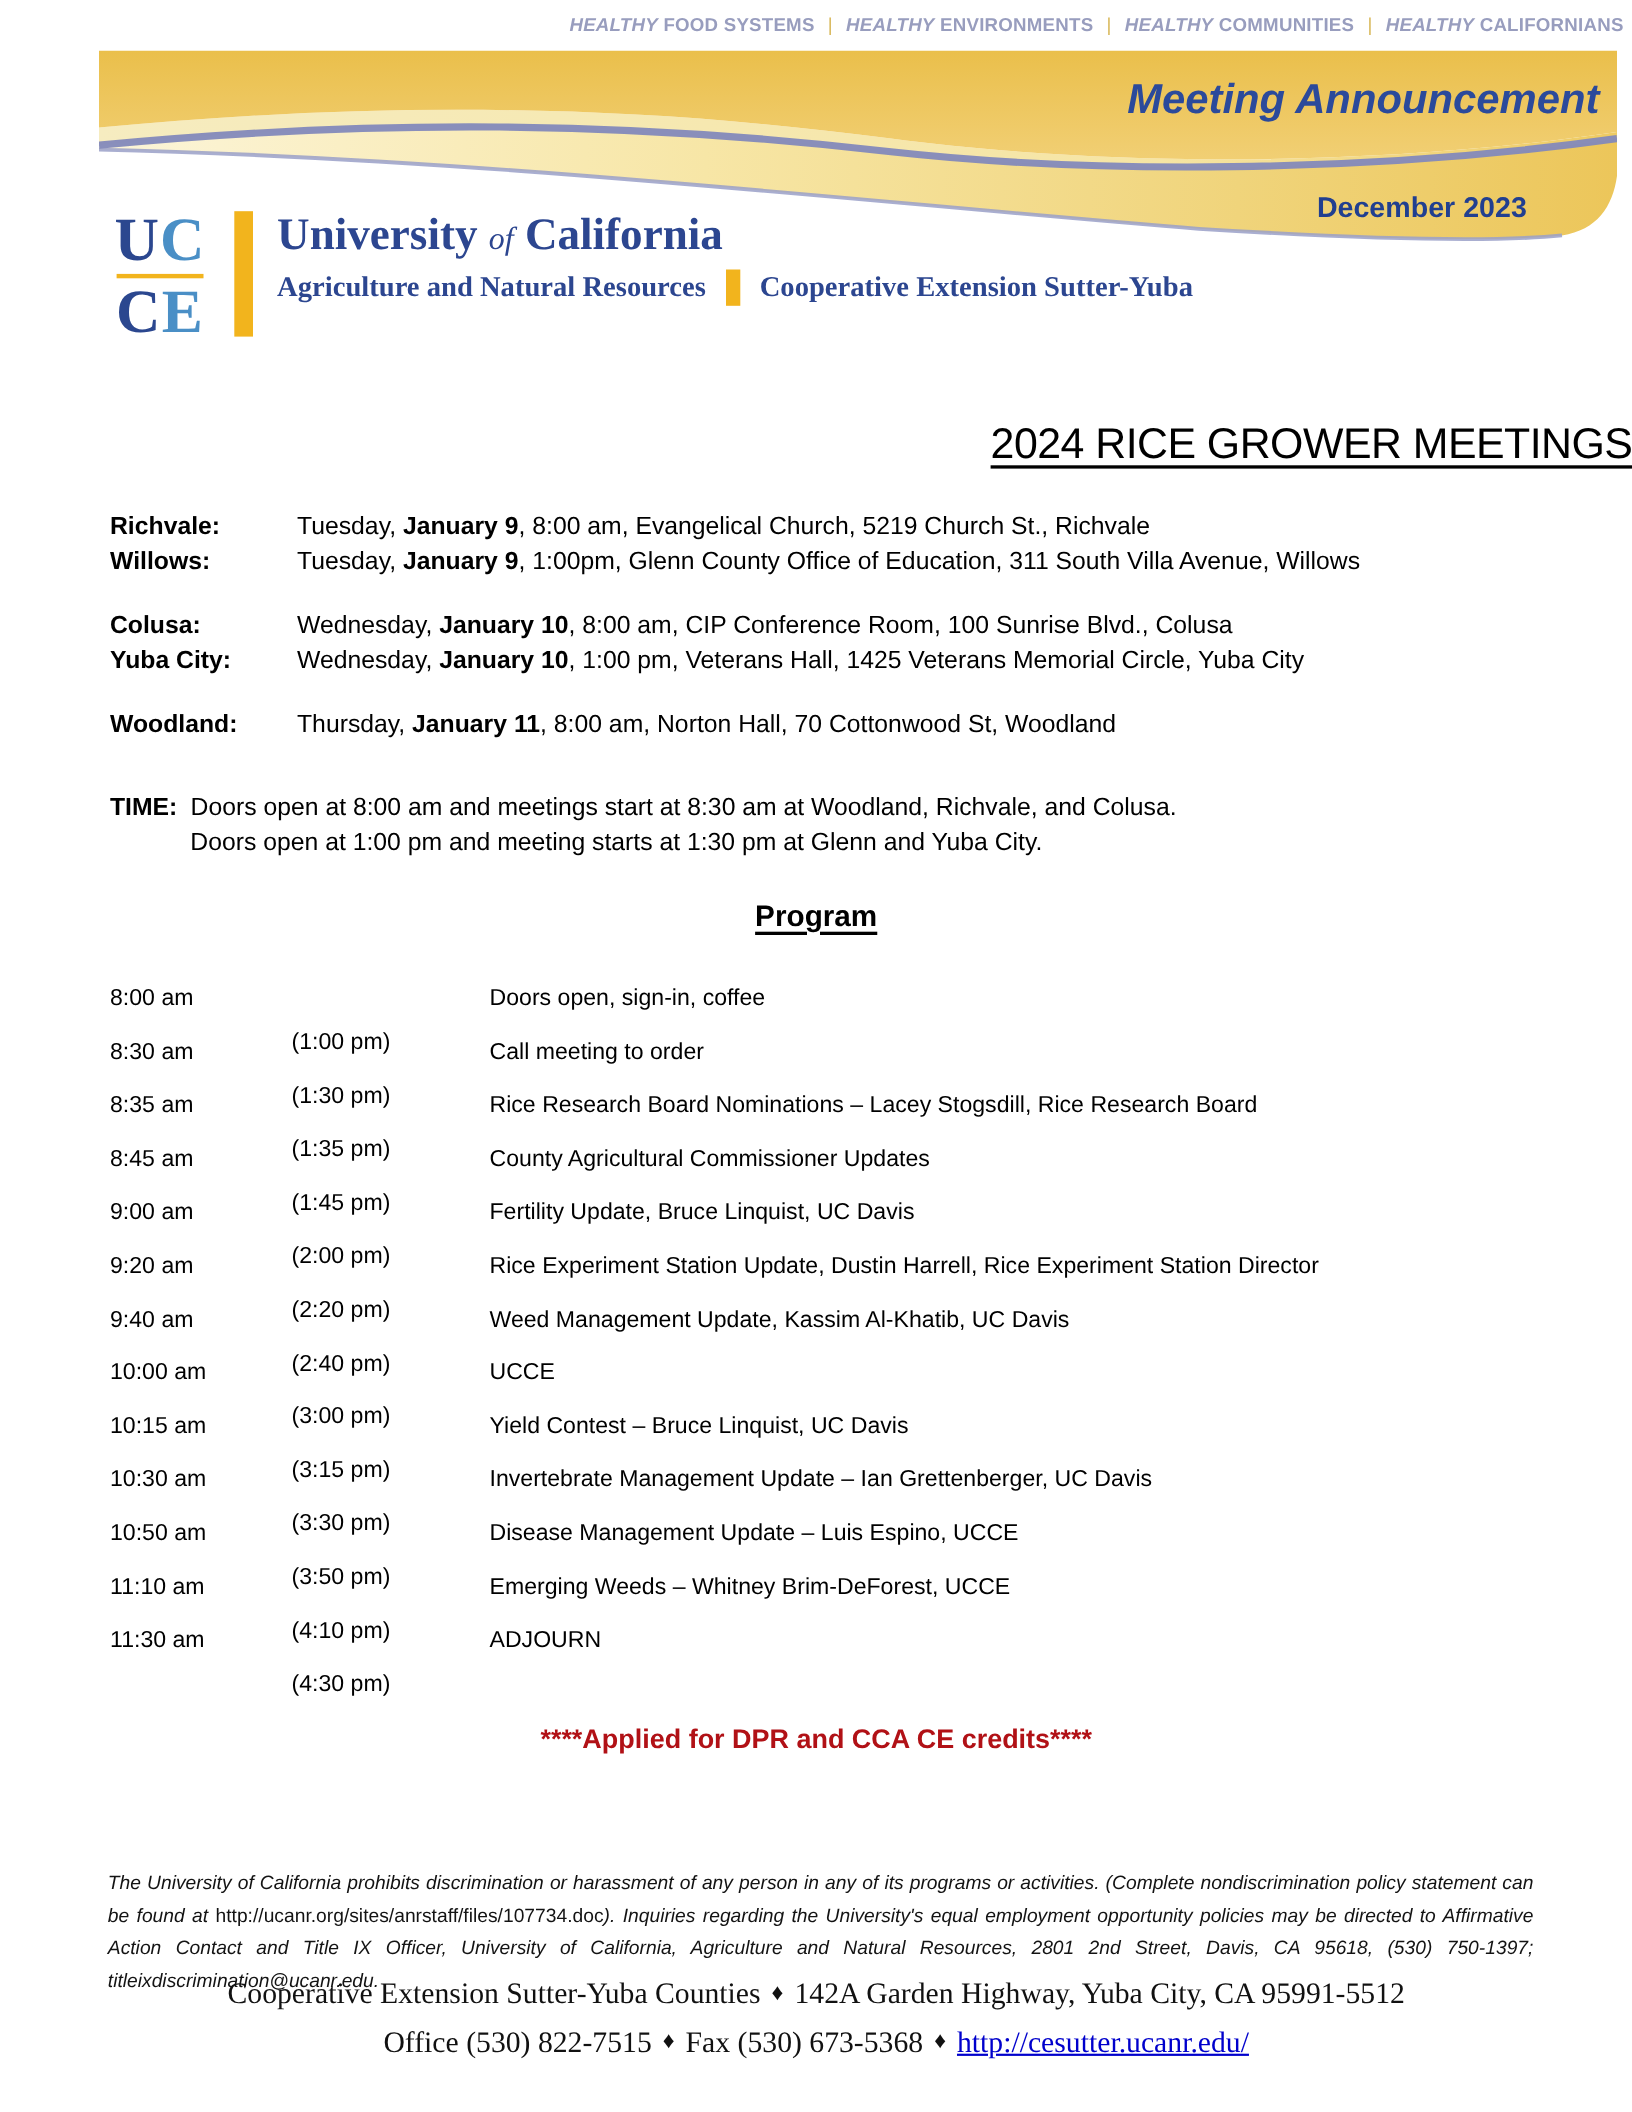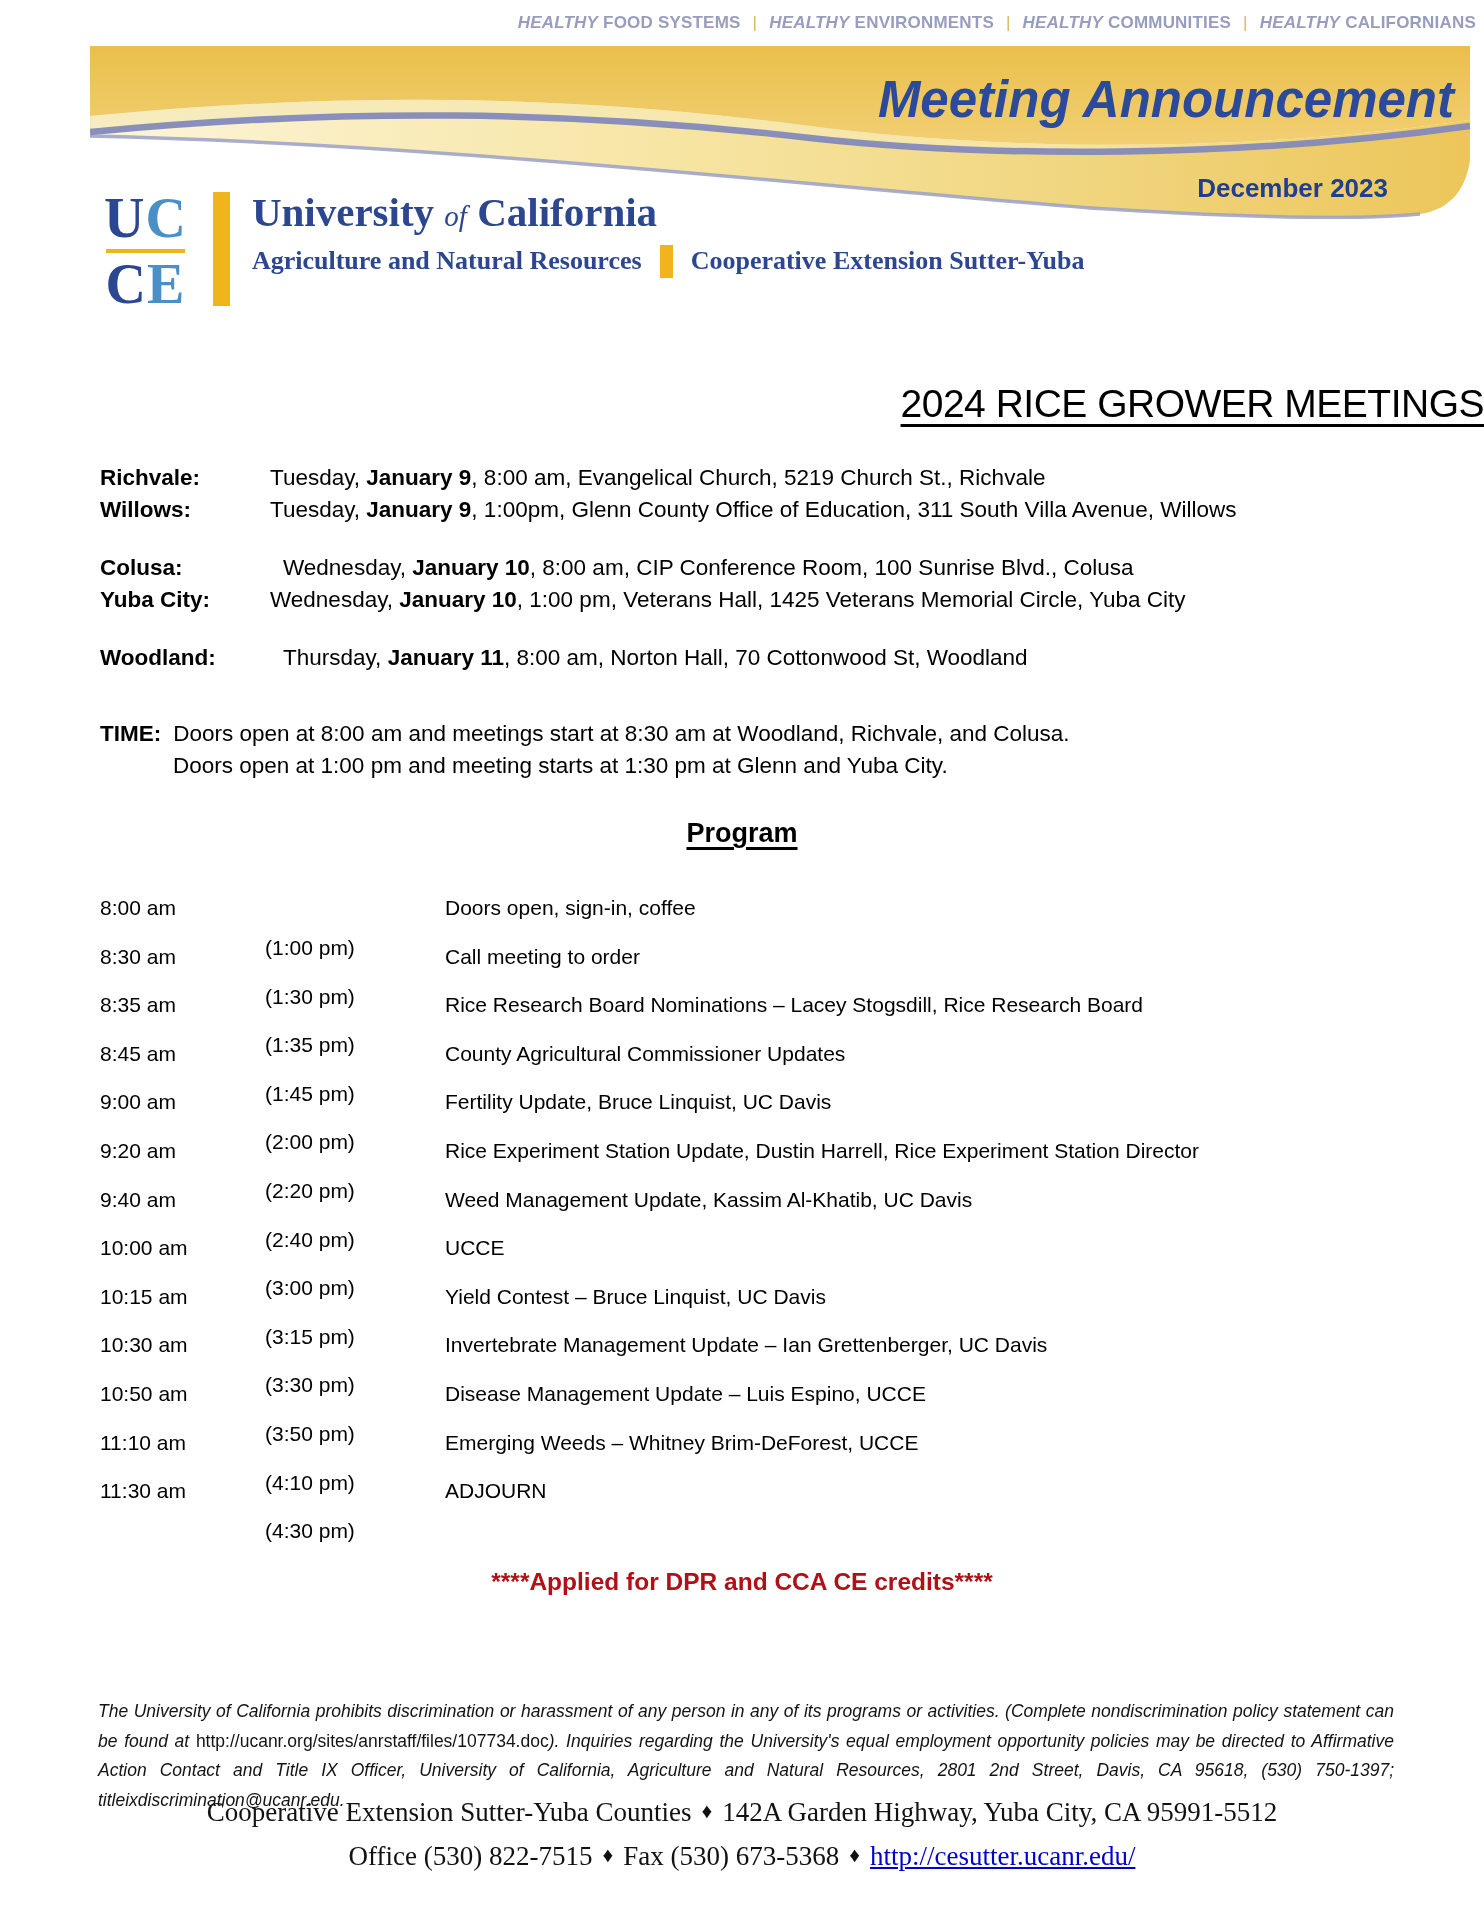--- a/index.html
+++ b/index.html
@@ -9,21 +9,21 @@
     font-family:"Liberation Sans",sans-serif;
   }
   
   .tagline{position:absolute;top:13px;right:8px;font-size:17px;font-weight:700;
     color:#989dbe;letter-spacing:.2px;white-space:nowrap;}
   .tagline .em{font-style:italic;margin-right:5px;}
   .tsep{color:#d8b85a;margin:0 12px;font-weight:400;}
   
   .banner{position:absolute;left:90px;top:46px;width:1380px;height:236px;}
   .banner svg{position:absolute;left:0;top:0;}
-  .banner-title{position:absolute;top:24px;right:16px;font-size:51px;font-weight:700;
+  .banner-title{position:absolute;top:24px;right:16px;font-size:38px;font-weight:700;
     font-style:italic;color:#2b4a9b;white-space:nowrap;}
   .banner-date{position:absolute;top:127px;right:82px;font-size:26px;font-weight:700;
     color:#213f90;text-align:right;}
   
   .logorow{position:absolute;left:104px;top:190px;display:flex;align-items:flex-start;}
   .mark{text-align:center;font-family:"Liberation Serif",serif;font-weight:700;line-height:1;}
   .mr{font-size:56px;letter-spacing:1px;}
   .navy{color:#2b478f;} .lblue{color:#4a8fc6;}
   .mrule{height:4px;background:#f2b41d;margin:3px 2px;}
   .vbar{width:17px;height:114px;background:#f2b41d;margin:2px 22px 0 26px;}
@@ -32,21 +32,21 @@
   .wm2{font-family:"Liberation Serif",serif;font-weight:700;font-size:26px;color:#2c4690;
     margin-top:9px;display:flex;align-items:center;}
   .vbar2{width:13px;height:33px;background:#f2b41d;margin:0 18px;display:inline-block;}
   
   .doc-title{position:absolute;top:382px;left:0;width:100%;text-align:right;
     font-size:39px;font-weight:400;letter-spacing:-.5px;}
   .doc-title .ul{text-decoration:underline;text-decoration-thickness:3px;text-underline-offset:7px;}
   
   .meetings{position:absolute;left:100px;top:462px;right:40px;font-size:22.5px;line-height:32px;}
   .mrow{display:flex;}
-  .mrow.g{margin-top:26px;gap:13px;}
+  .mrow.g{margin-top:26px;}
   .mlabel{width:170px;font-weight:700;flex:0 0 auto;}
   .mtext b{font-weight:700;}
   
   .timeblock{position:absolute;left:100px;top:718px;right:40px;font-size:22.5px;line-height:32px;}
   .trow1{display:flex;}
   .tlabel{font-weight:700;margin-right:12px;flex:0 0 auto;}
   .tline2{margin-left:73px;}
   
   .program-heading{position:absolute;top:818px;left:0;width:100%;text-align:center;
     font-size:27px;font-weight:700;}

